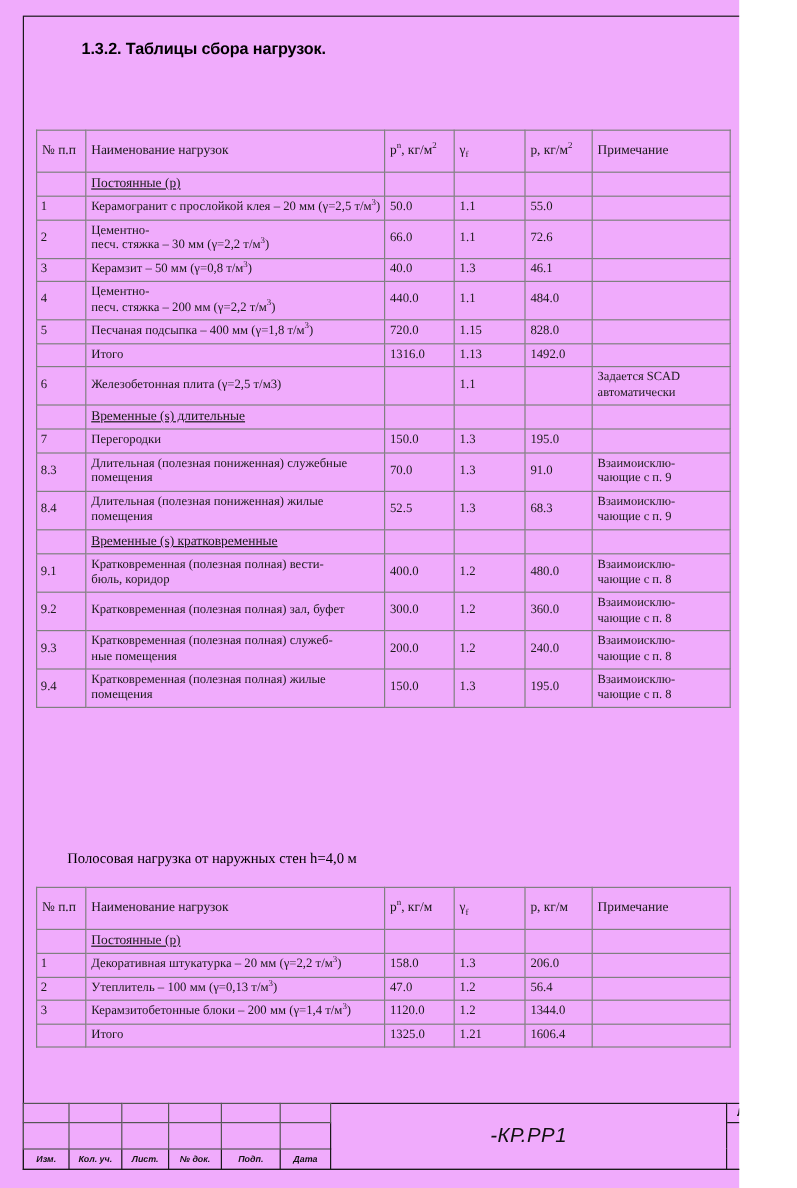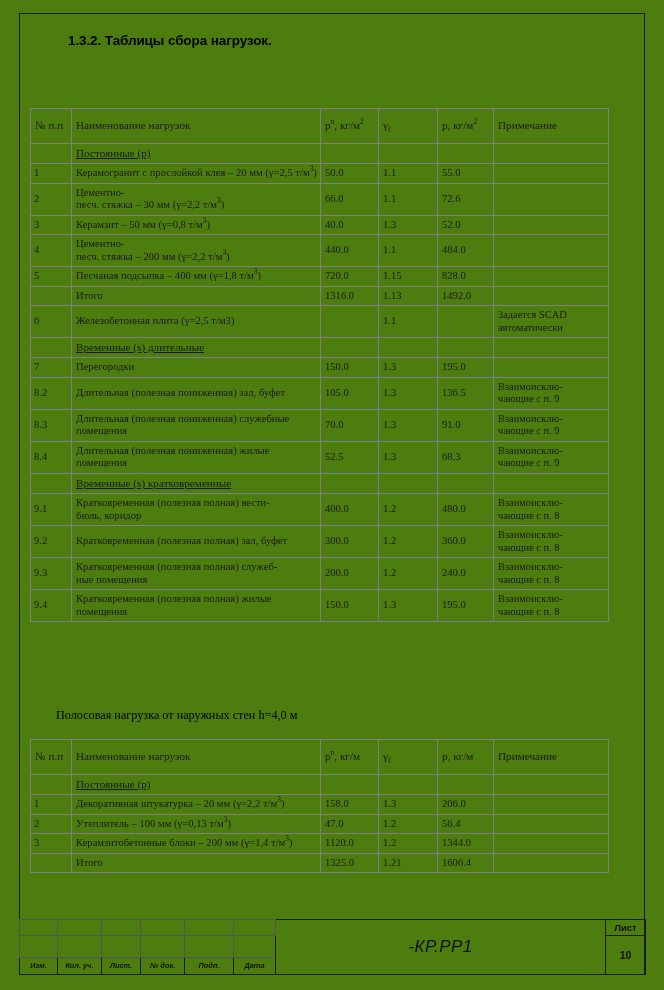--- a/index.html
+++ b/index.html
@@ -5,23 +5,23 @@
   html,body{margin:0;padding:0;}
   body{
     width:664px;height:990px;
     background:#ffffff;
     font-family:"Liberation Serif", serif;
     color:#000;
     -webkit-font-smoothing:none;
   }
   .page{
     position:relative;
-    width:664px;height:990px;
+    width:616px;height:990px;
     overflow:hidden;
-    background:#4d7c0f;
+    background:#f0abfc;
   }
   
   .frame{
     position:absolute;
     left:19px;top:13px;
     width:626px;height:962px;
     border:1.6px solid #1a1a1a;
     box-sizing:border-box;
   }
   
@@ -158,21 +158,21 @@
           <td>66.0</td>
           <td>1.1</td>
           <td>72.6</td>
           <td class="note"></td>
         </tr>
         <tr>
           <td class="num">3</td>
           <td>Керамзит – 50 мм (γ=0,8 т/м<span class="sup">3</span>)</td>
           <td>40.0</td>
           <td>1.3</td>
-          <td>52.0</td>
+          <td>46.1</td>
           <td class="note"></td>
         </tr>
         <tr>
           <td class="num">4</td>
           <td>Цементно-<br>песч. стяжка – 200 мм (γ=2,2 т/м<span class="sup">3</span>)</td>
           <td>440.0</td>
           <td>1.1</td>
           <td>484.0</td>
           <td class="note"></td>
         </tr>
@@ -208,28 +208,20 @@
           <td></td>
           <td></td>
         </tr>
         <tr>
           <td class="num">7</td>
           <td>Перегородки</td>
           <td>150.0</td>
           <td>1.3</td>
           <td>195.0</td>
           <td class="note"></td>
-        </tr>
-        <tr>
-          <td class="num">8.2</td>
-          <td>Длительная (полезная пониженная) зал, буфет</td>
-          <td>105.0</td>
-          <td>1.3</td>
-          <td>136.5</td>
-          <td class="note">Взаимоисклю-<br>чающие с п. 9</td>
         </tr>
         <tr>
           <td class="num">8.3</td>
           <td>Длительная (полезная пониженная) служебные помещения</td>
           <td>70.0</td>
           <td>1.3</td>
           <td>91.0</td>
           <td class="note">Взаимоисклю-<br>чающие с п. 9</td>
         </tr>
         <tr>

